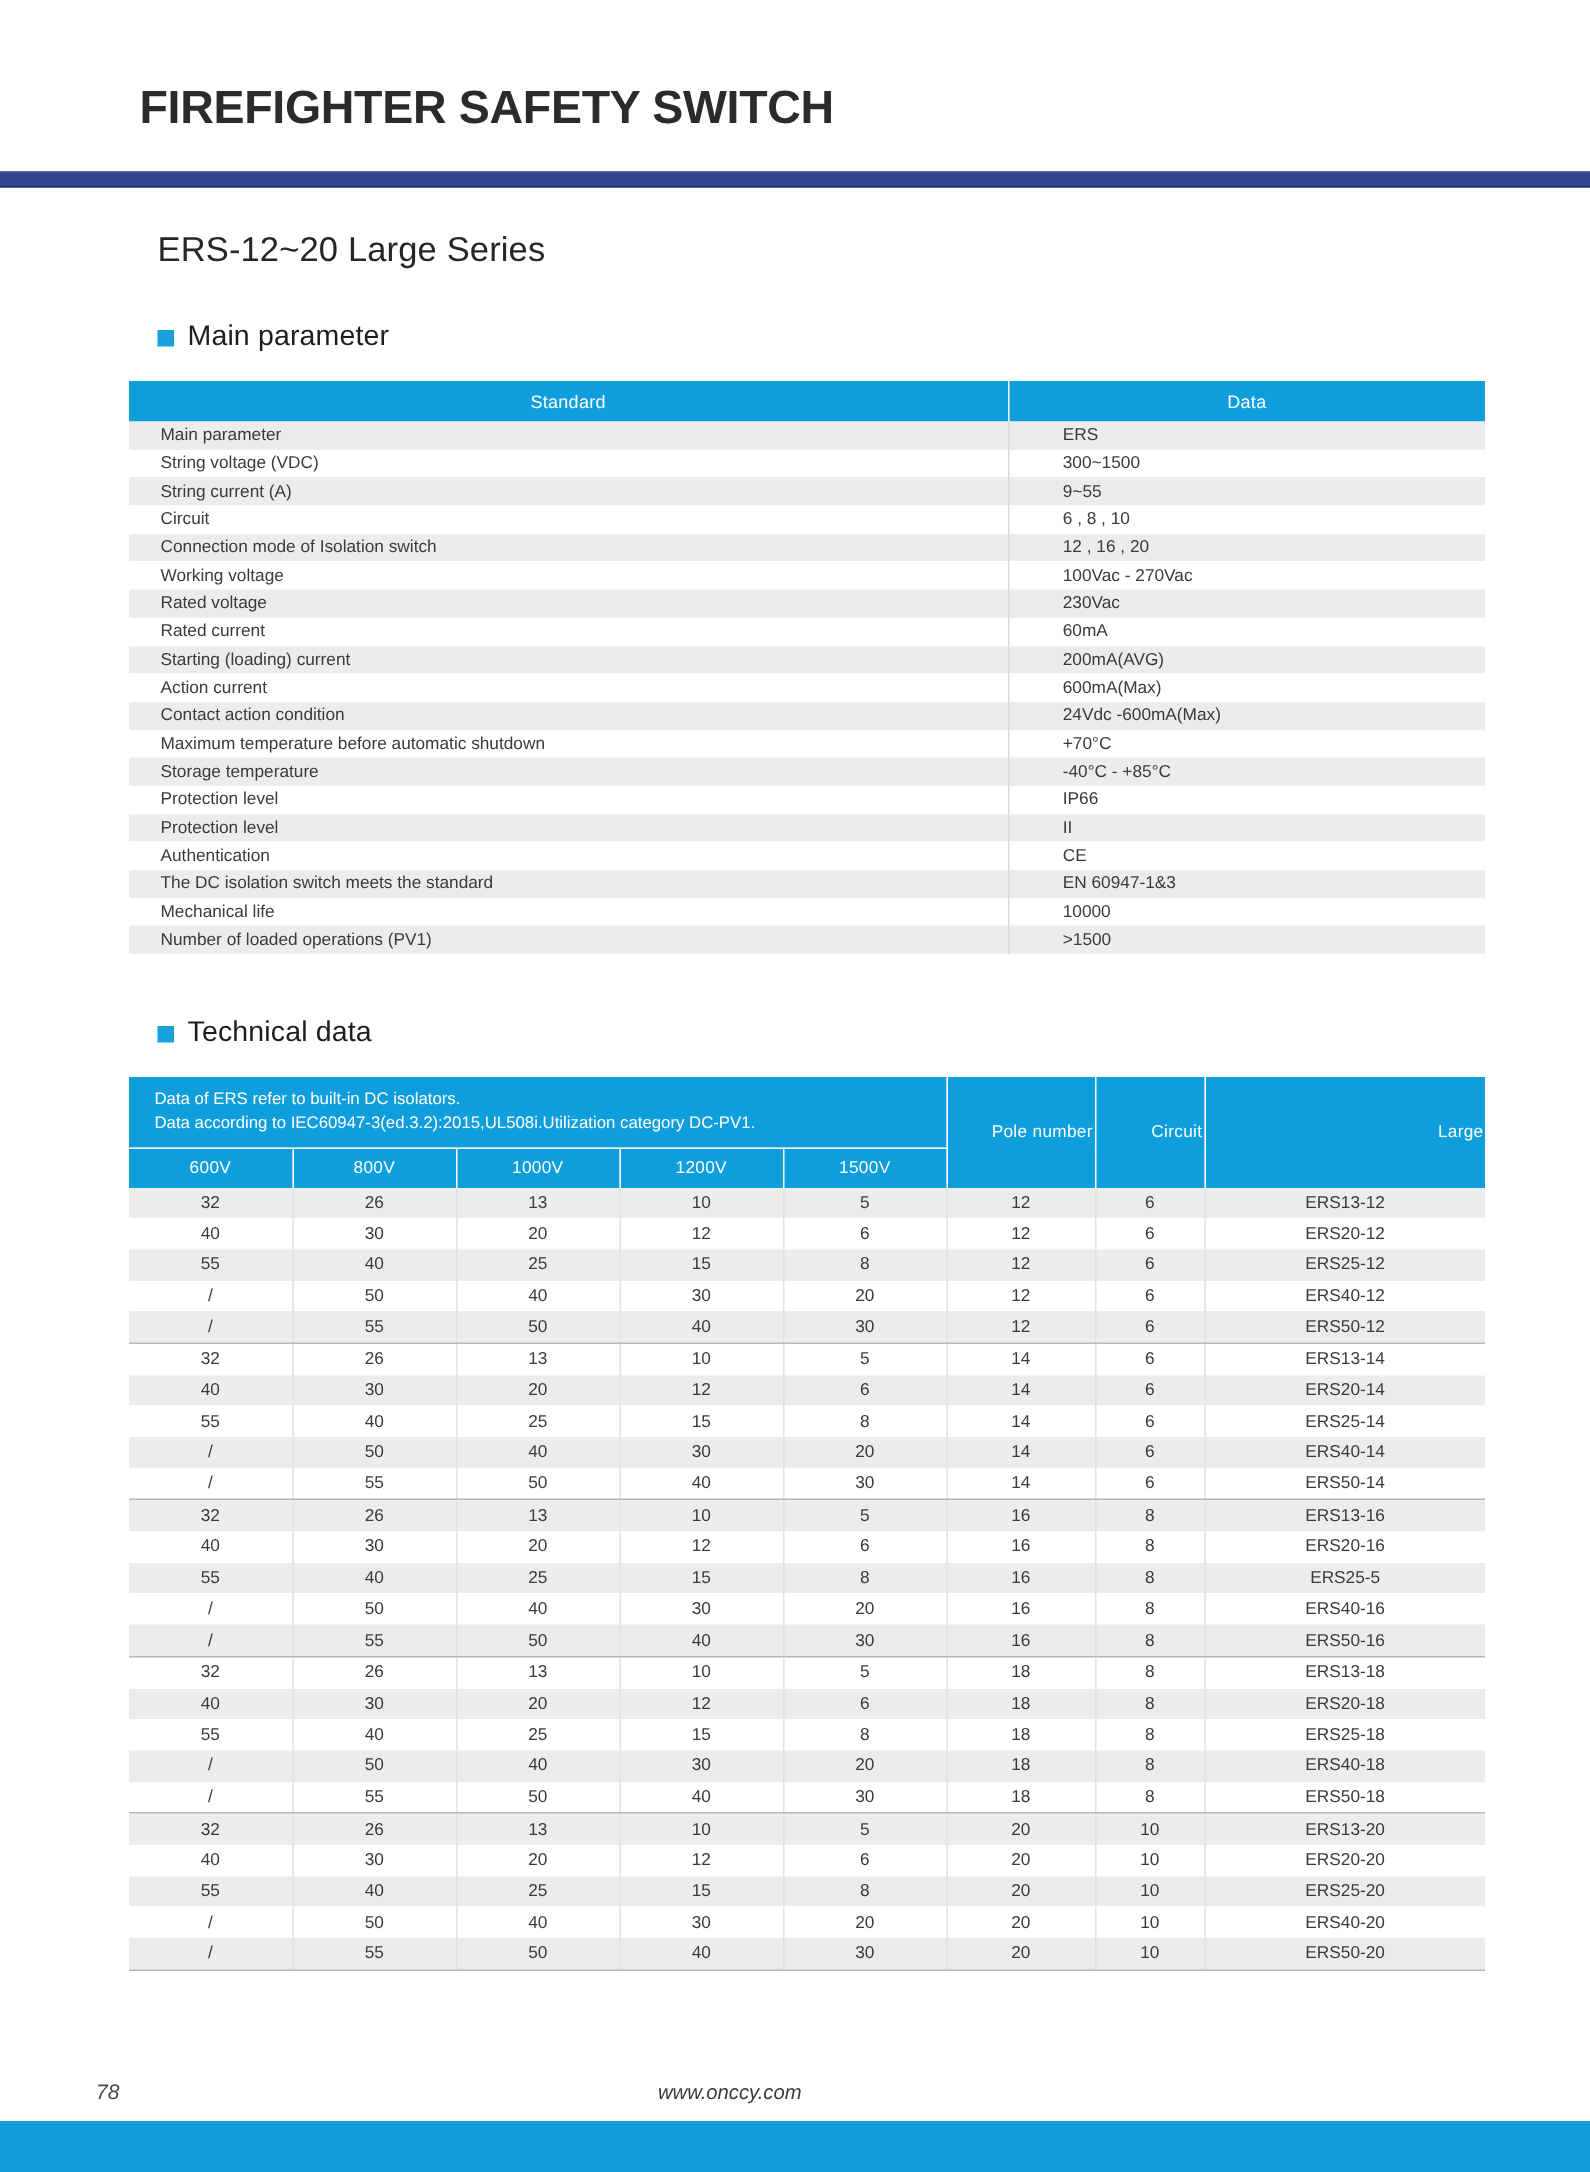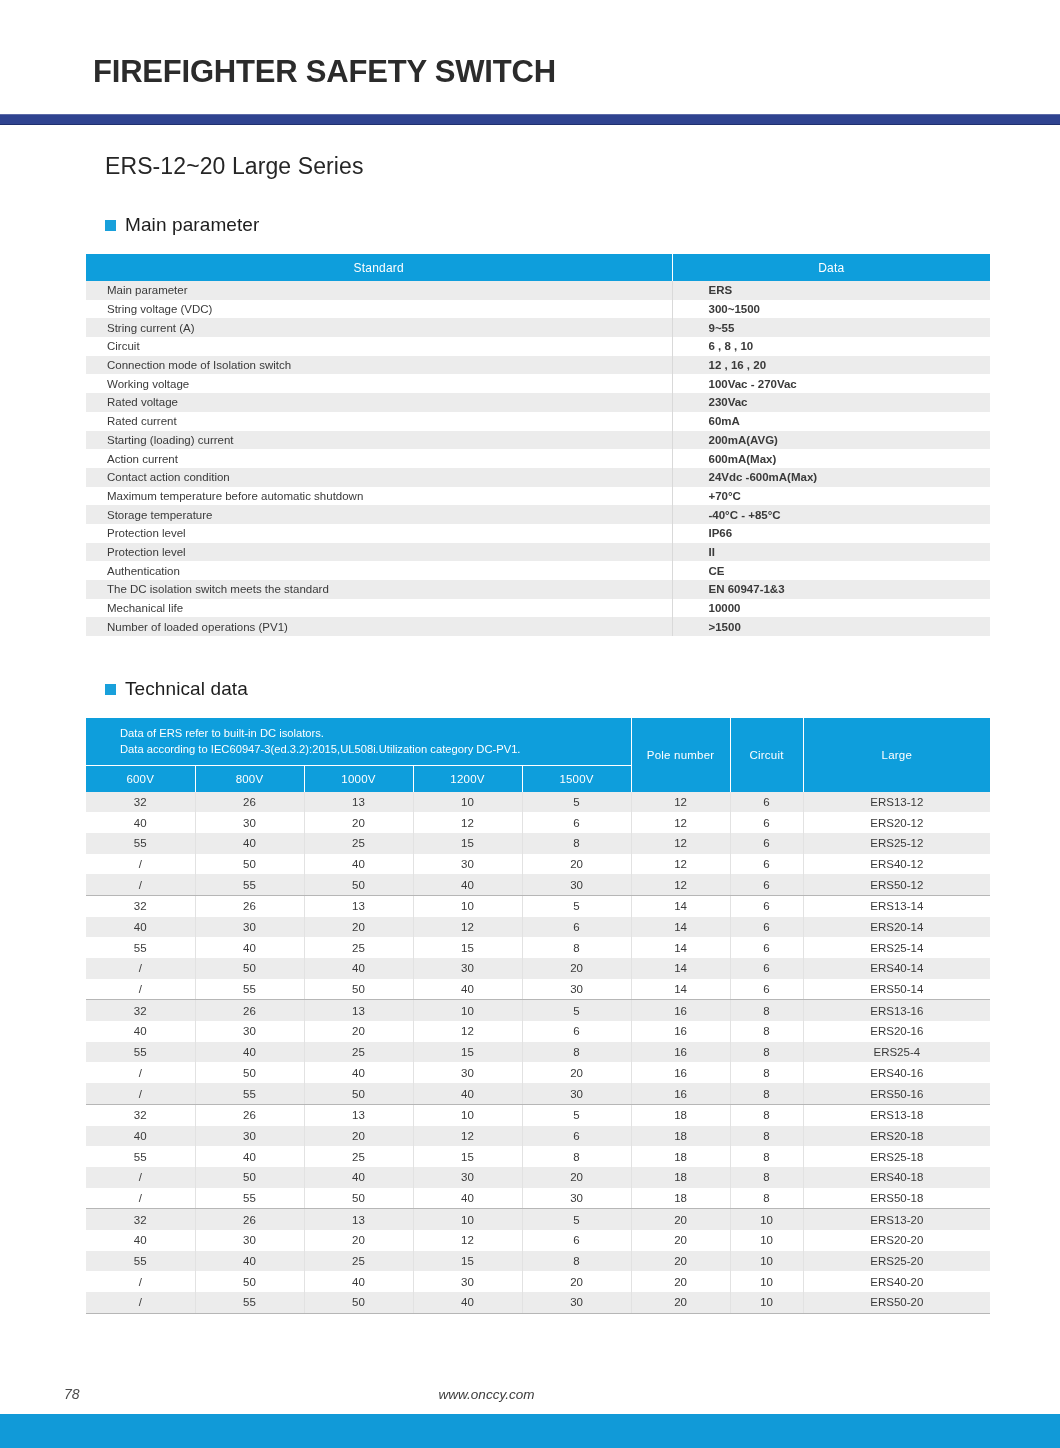--- a/index.html
+++ b/index.html
@@ -105,48 +105,48 @@
     border-right: 1px solid #ffffff;
   }
   .main-table th:last-child { border-right: none; }
   .main-table td {
     height: 18.7px;
     padding: 0 0 0 21px;
     color: #3a3a3a;
     font-size: 11.5px;
     white-space: nowrap;
   }
-  .main-table td.val { padding-left: 36px; font-weight: bold; }
+  .main-table td.val { padding-left: 36px; }
   .main-table tbody tr:nth-child(odd) { background: #ececec; }
   .main-table tbody tr:nth-child(even) { background: #ffffff; }
   .main-table tbody td:first-child { border-right: 1px solid #d9d9d9; }
 
   .tech-wrap { margin: 18px 0 0 86px; width: 904px; }
   .tech-table {
     width: 904px;
     font-size: 11.5px;
   }
   .tech-table .hdr-note {
     background: #0e9edc;
     color: #ffffff;
     font-size: 11.2px;
     font-weight: normal;
     text-align: left;
-    padding: 7px 0 7px 34px;
+    padding: 7px 0 7px 17px;
     line-height: 1.45;
     border-right: 1px solid #ffffff;
     border-bottom: 1px solid #ffffff;
     vertical-align: middle;
   }
   .tech-table .hdr-span {
     background: #0e9edc;
     color: #ffffff;
     font-size: 11.5px;
     font-weight: normal;
-    text-align: center;
+    text-align: right;
     vertical-align: middle;
     border-right: 1px solid #ffffff;
     letter-spacing: 0.2px;
   }
   .tech-table .hdr-span:last-child { border-right: none; }
   .tech-table .hdr-volt {
     background: #0e9edc;
     color: #ffffff;
     font-size: 11.5px;
     font-weight: normal;
@@ -475,21 +475,21 @@
             <td>ERS20-16</td>
           </tr>
           <tr>
             <td>55</td>
             <td>40</td>
             <td>25</td>
             <td>15</td>
             <td>8</td>
             <td>16</td>
             <td>8</td>
-            <td>ERS25-4</td>
+            <td>ERS25-5</td>
           </tr>
           <tr>
             <td>/</td>
             <td>50</td>
             <td>40</td>
             <td>30</td>
             <td>20</td>
             <td>16</td>
             <td>8</td>
             <td>ERS40-16</td>

